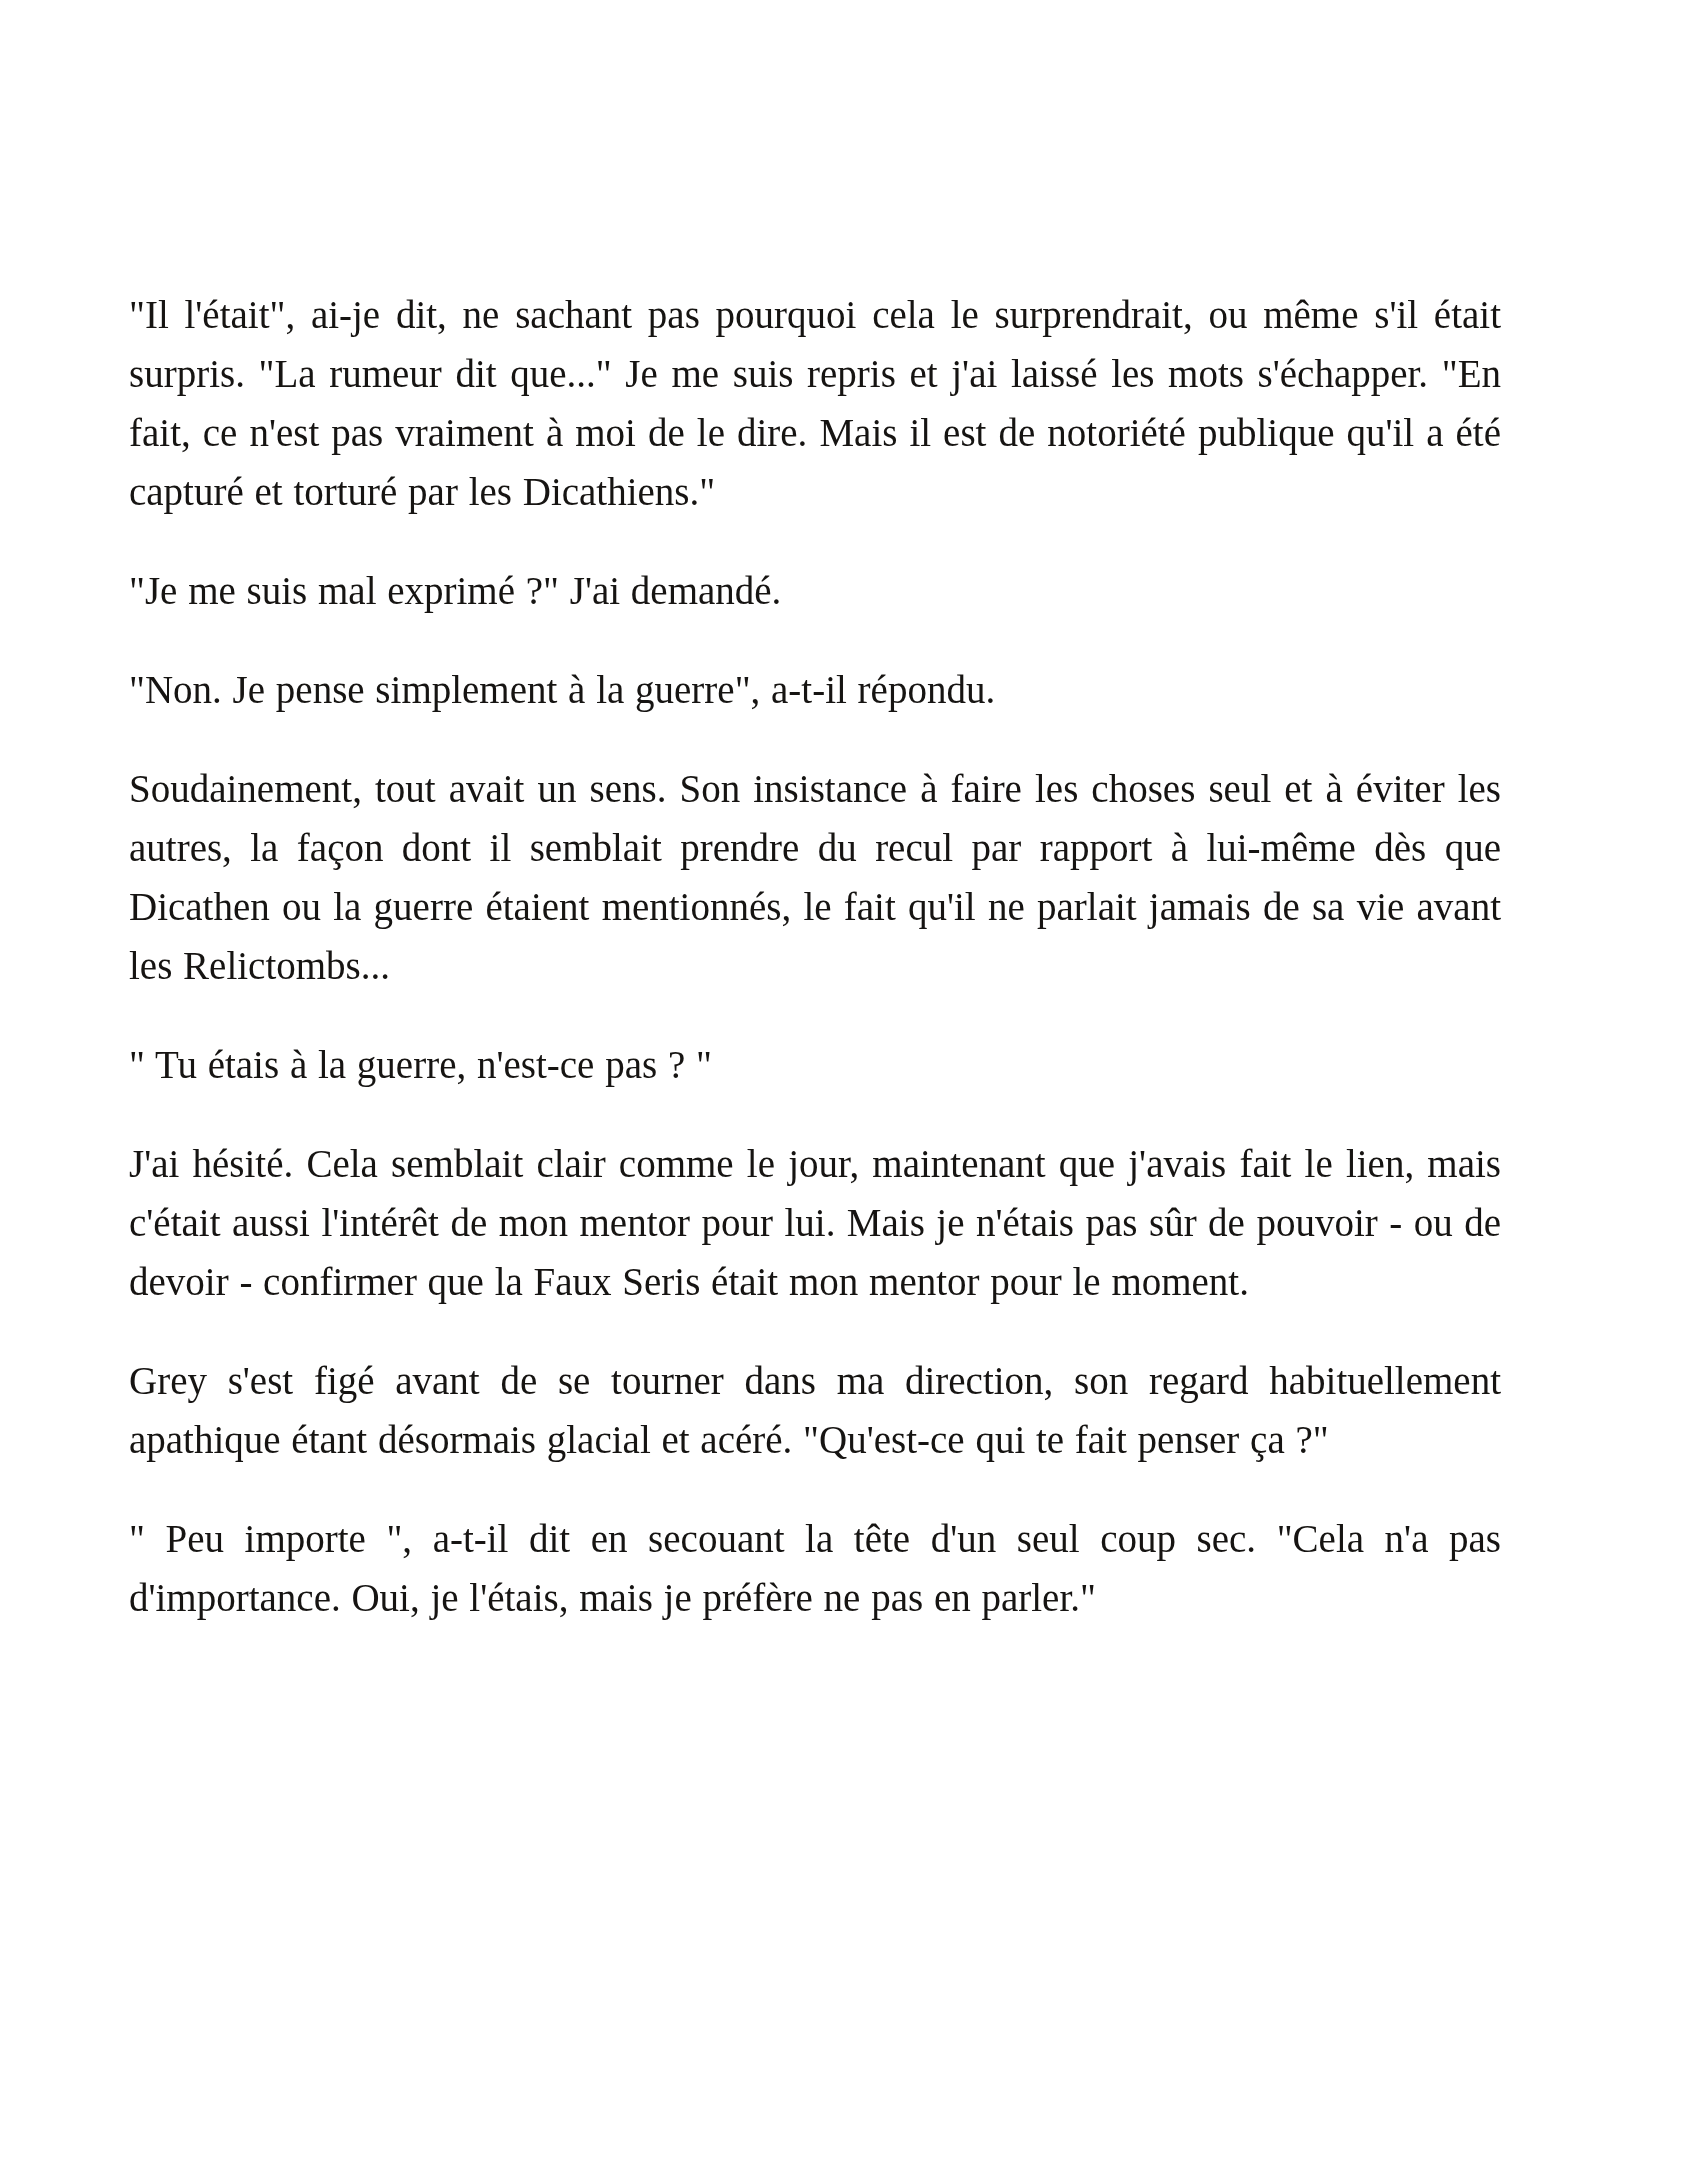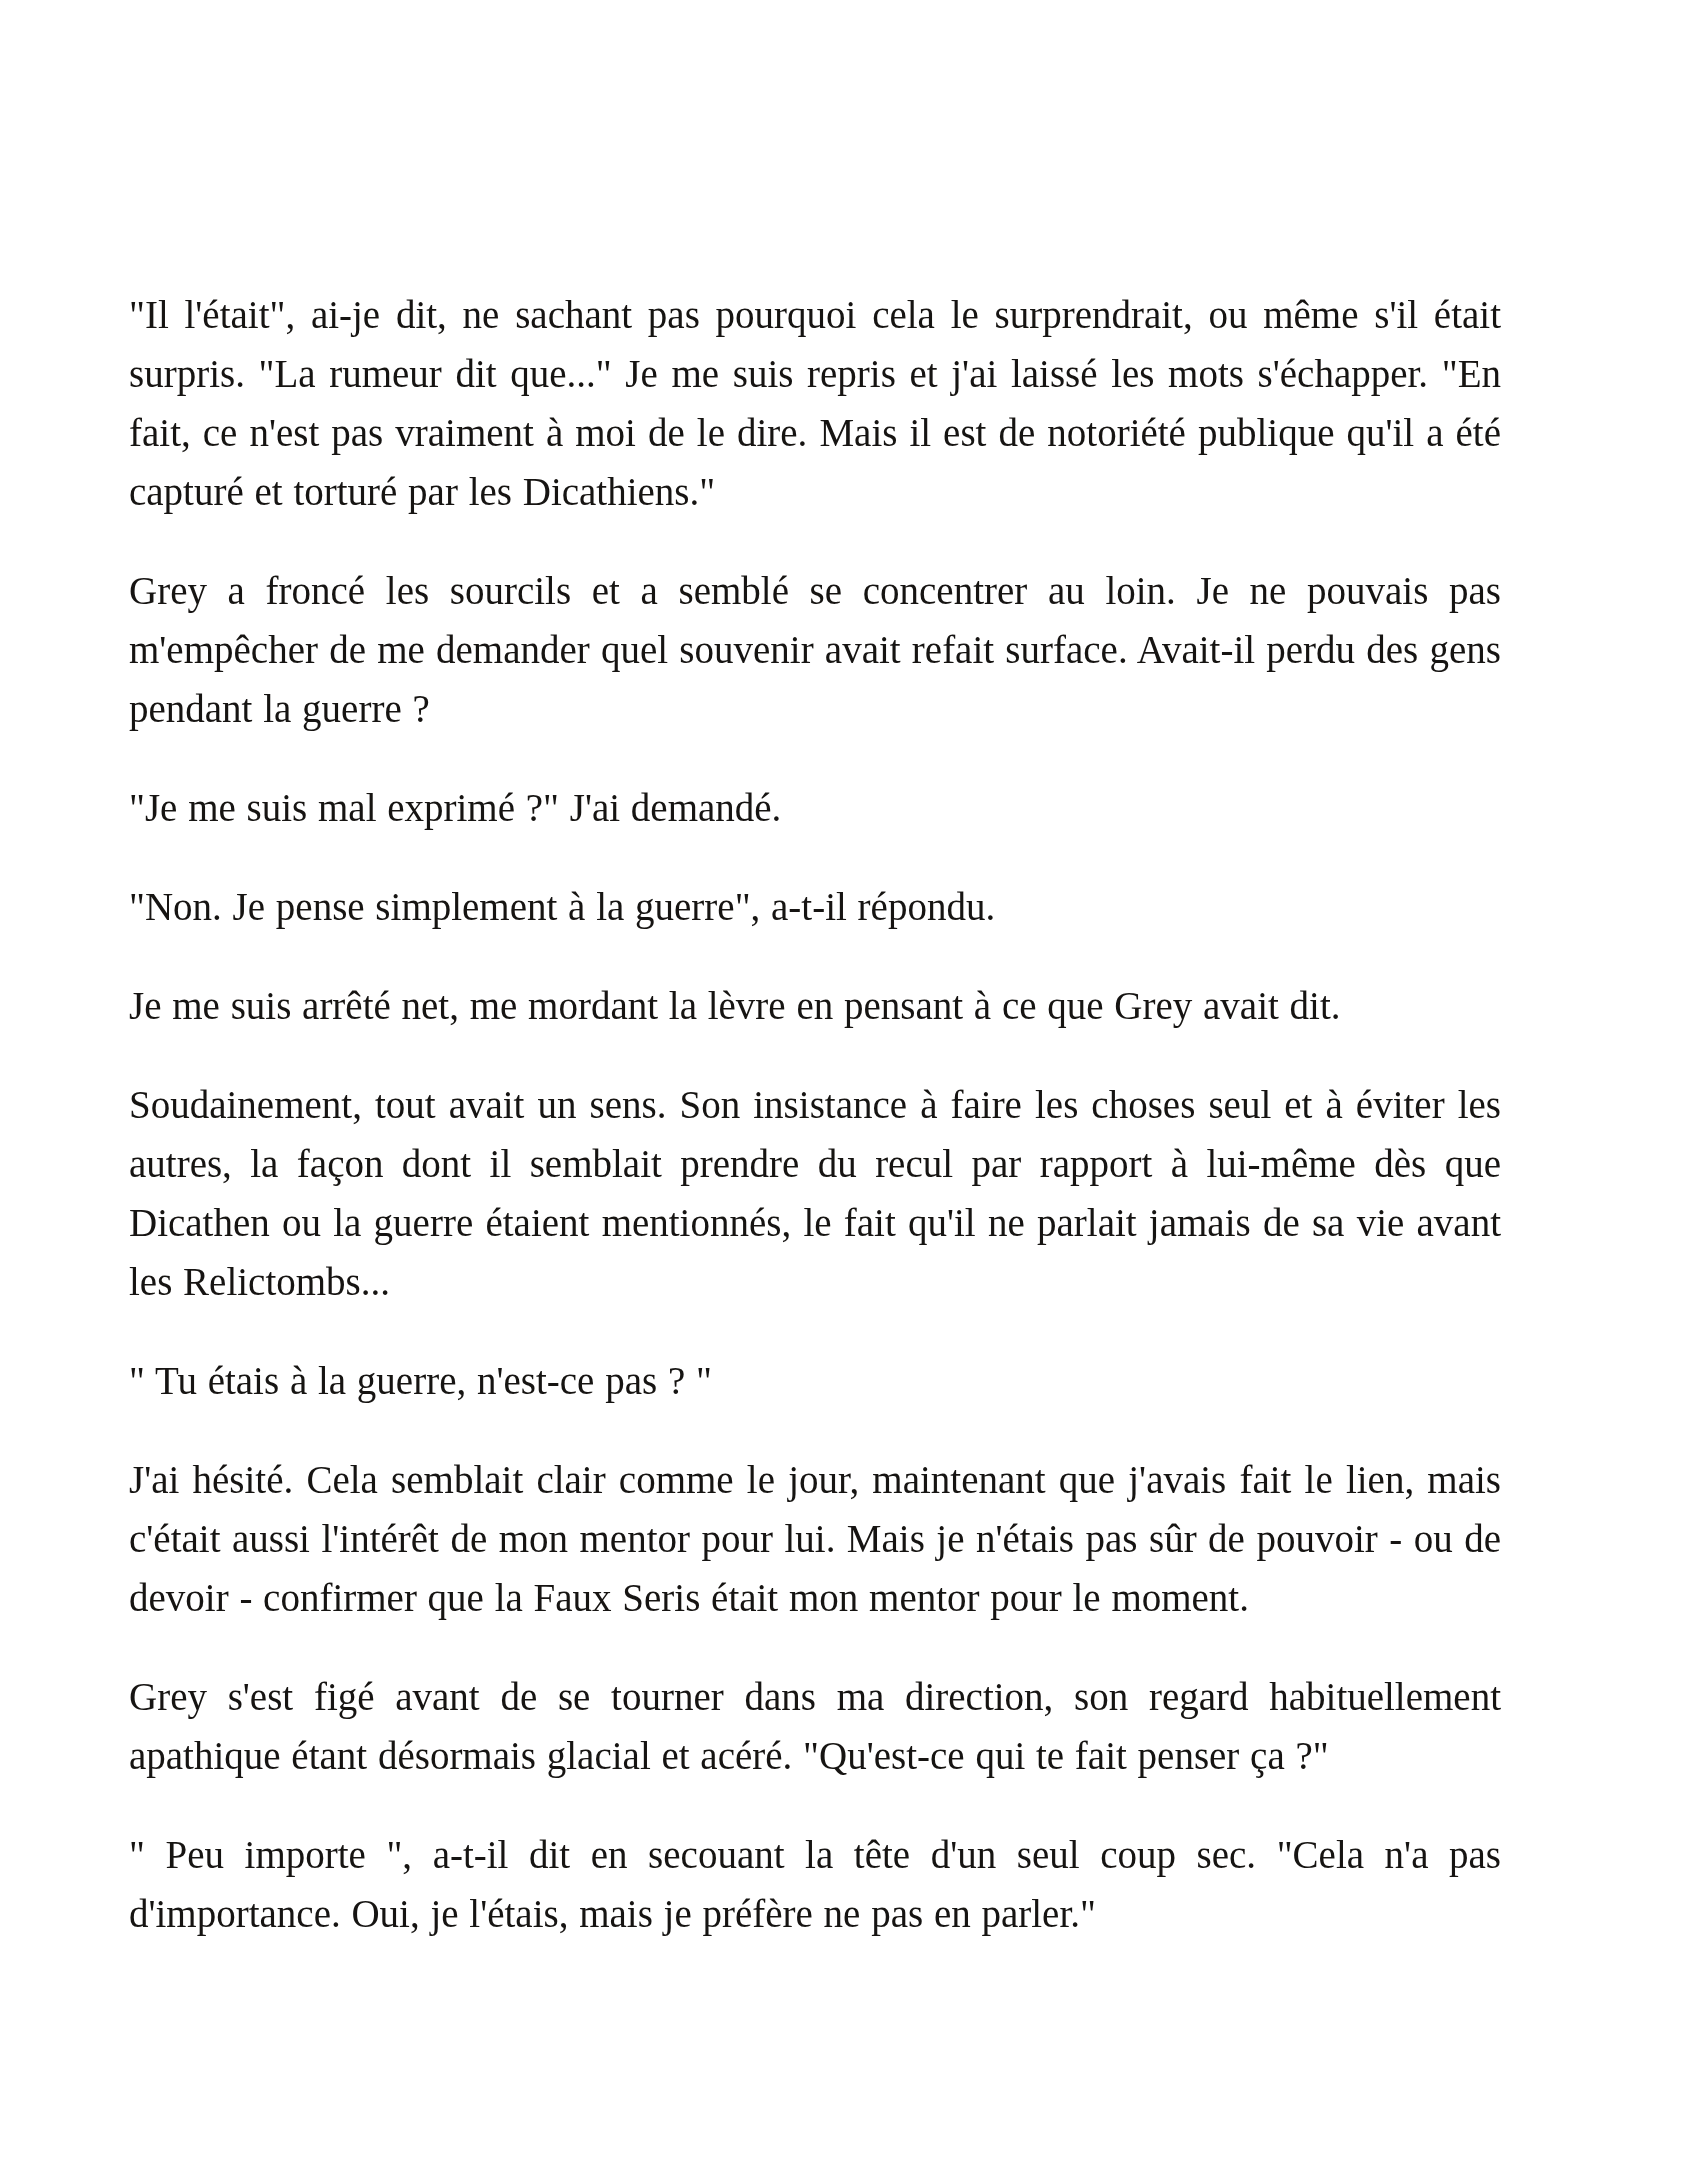--- a/index.html
+++ b/index.html
@@ -32,24 +32,22 @@
   .paragraph:last-child {
     margin-bottom: 0;
   }
 </style>
 </head>
 <body>
 
 <div class="page">
   <div class="text-block">
       <p class="paragraph">"Il l'était", ai-je dit, ne sachant pas pourquoi cela le surprendrait, ou même s'il était surpris. "La rumeur dit que..." Je me suis repris et j'ai laissé les mots s'échapper. "En fait, ce n'est pas vraiment à moi de le dire. Mais il est de notoriété publique qu'il a été capturé et torturé par les Dicathiens."</p>
-      <p class="paragraph">Grey a froncé les sourcils et a semblé se concentrer au loin. Je ne pouvais pas m'empêcher de me demander quel souvenir avait refait surface. Avait-il perdu des gens pendant la guerre ?</p>
       <p class="paragraph">"Je me suis mal exprimé ?" J'ai demandé.</p>
       <p class="paragraph">"Non. Je pense simplement à la guerre", a-t-il répondu.</p>
-      <p class="paragraph">Je me suis arrêté net, me mordant la lèvre en pensant à ce que Grey avait dit.</p>
       <p class="paragraph">Soudainement, tout avait un sens. Son insistance à faire les choses seul et à éviter les autres, la façon dont il semblait prendre du recul par rapport à lui-même dès que Dicathen ou la guerre étaient mentionnés, le fait qu'il ne parlait jamais de sa vie avant les Relictombs...</p>
       <p class="paragraph">" Tu étais à la guerre, n'est-ce pas ? "</p>
       <p class="paragraph">J'ai hésité. Cela semblait clair comme le jour, maintenant que j'avais fait le lien, mais c'était aussi l'intérêt de mon mentor pour lui. Mais je n'étais pas sûr de pouvoir - ou de devoir - confirmer que la Faux Seris était mon mentor pour le moment.</p>
       <p class="paragraph">Grey s'est figé avant de se tourner dans ma direction, son regard habituellement apathique étant désormais glacial et acéré. "Qu'est-ce qui te fait penser ça ?"</p>
       <p class="paragraph">" Peu importe ", a-t-il dit en secouant la tête d'un seul coup sec. "Cela n'a pas d'importance. Oui, je l'étais, mais je préfère ne pas en parler."</p>
     </div>
 </div>
 
 
 </body></html>

